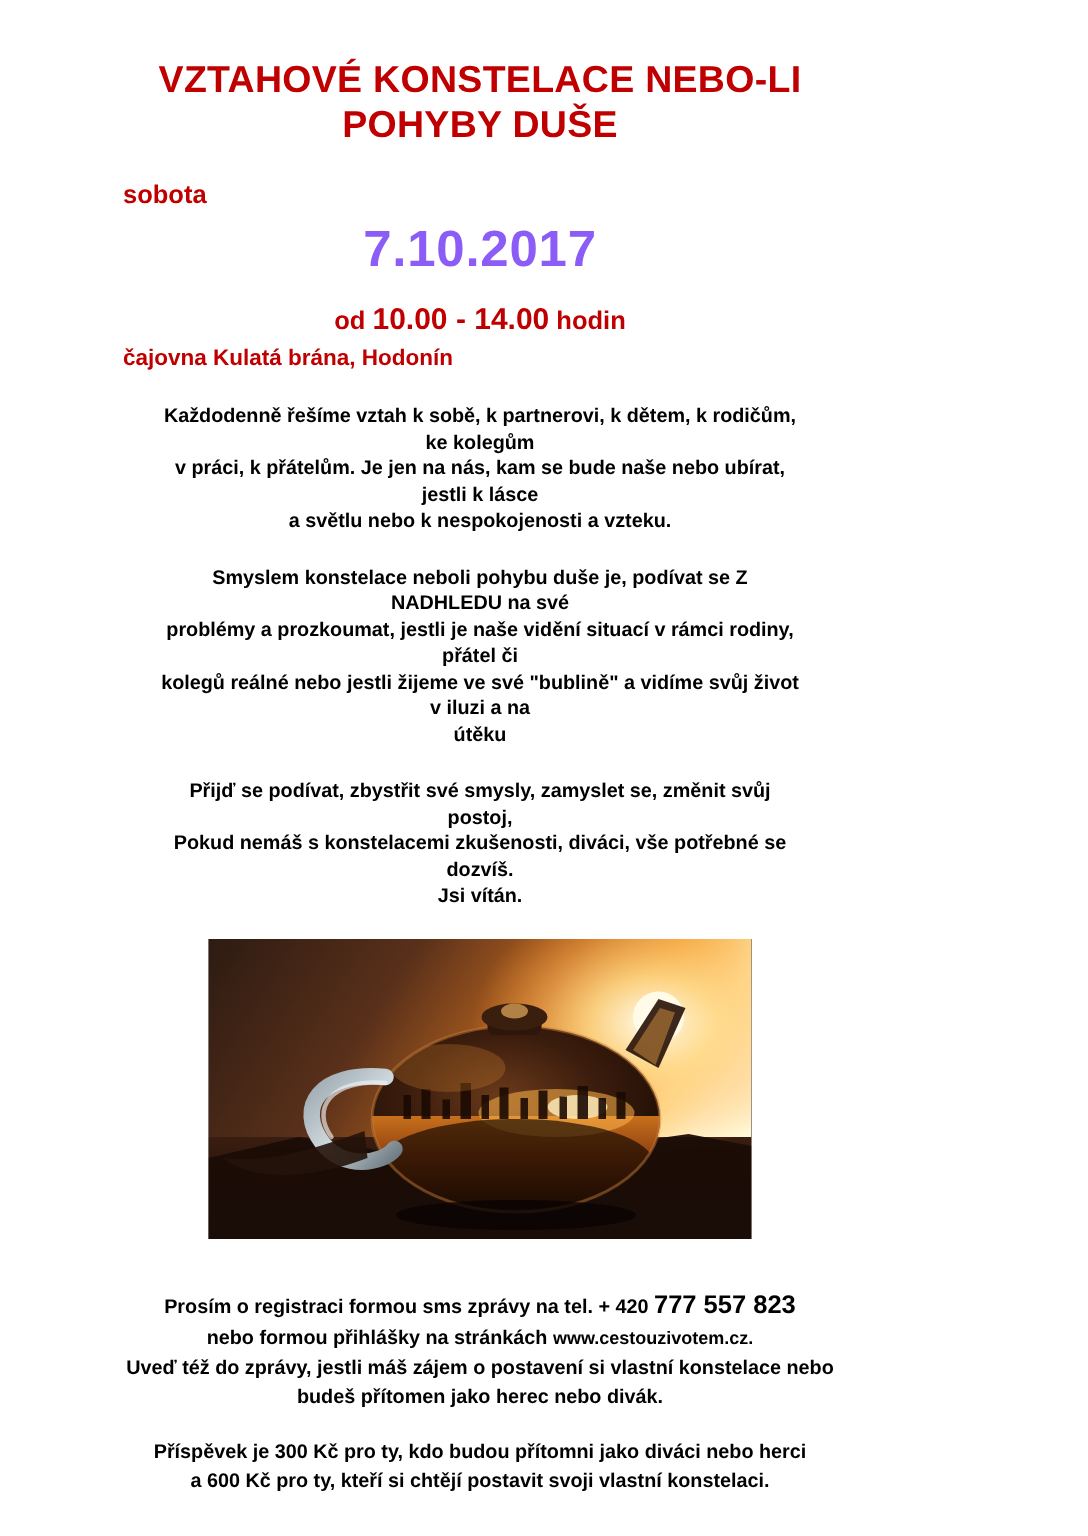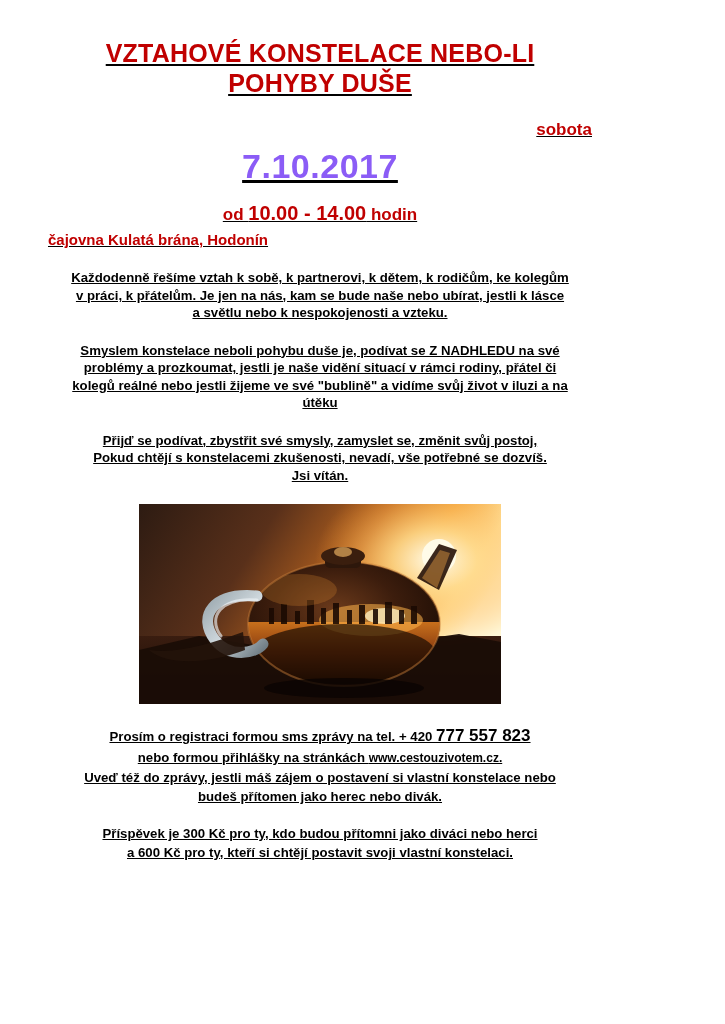--- a/index.html
+++ b/index.html
@@ -12,22 +12,21 @@
     background: #ffffff;
     font-family: "Liberation Sans", sans-serif;
     color: #000000;
     overflow: hidden;
   }
   .page {
     position: relative;
     width: 640px;
     height: 1024px;
     box-sizing: border-box;
-    padding: 0 48px;
-    text-decoration: underline;
+    padding: 0 82px;
   }
   .title-block {
     padding-top: 38px;
     text-align: center;
   }
   .title-line {
     color: #c00000;
     font-weight: bold;
     font-size: 25px;
     line-height: 30px;
@@ -35,21 +34,21 @@
   }
   .subtitle-line {
     color: #c00000;
     font-weight: bold;
     font-size: 22px;
     line-height: 30px;
     margin-top: 6px;
   }
   .day {
     margin-top: 22px;
-    text-align: right;
+    text-align: left;
     color: #c00000;
     font-weight: bold;
     font-size: 17px;
   }
   .date {
     margin-top: 2px;
     text-align: center;
     color: #8b5cf6;
     font-weight: bold;
     font-size: 34px;
@@ -99,21 +98,21 @@
     position: relative;
     width: 362px;
     height: 200px;
     overflow: hidden;
     background: #140a06;
   }
   .photo svg {
     display: block;
   }
   .footer {
-    margin-top: 22px;
+    margin-top: 34px;
     text-align: center;
   }
   .footer-line {
     color: #000000;
     font-weight: bold;
     font-size: 13.2px;
     line-height: 19px;
   }
   .footer-line .phone {
     font-size: 17px;
@@ -154,21 +153,21 @@
 
   <div class="para p2">
     <div>Smyslem konstelace neboli pohybu duše je, podívat se Z NADHLEDU na své</div>
     <div>problémy a prozkoumat, jestli je naše vidění situací v rámci rodiny, přátel či</div>
     <div>kolegů reálné nebo jestli žijeme ve své "bublině" a vidíme svůj život v iluzi a na</div>
     <div>útěku</div>
   </div>
 
   <div class="para p3">
     <div>Přijď se podívat, zbystřit své smysly, zamyslet se, změnit svůj postoj,</div>
-    <div>Pokud chtějí s konstelacemi zkušenosti, nevadí, vše potřebné se dozvíš.</div>
+    <div>Pokud nemáš s konstelacemi zkušenosti, diváci, vše potřebné se dozvíš.</div>
     <div>Jsi vítán.</div>
   </div>
 
   <div class="photo-wrap">
     <div class="photo">
       <svg width="362" height="200" viewBox="0 0 362 200" xmlns="http://www.w3.org/2000/svg" role="img" aria-label="teapot sunset photo">
         <defs>
           <linearGradient id="sky" x1="0" y1="0" x2="1" y2="0.35">
             <stop offset="0%" stop-color="#2d1b12"></stop>
             <stop offset="35%" stop-color="#59301a"></stop>

